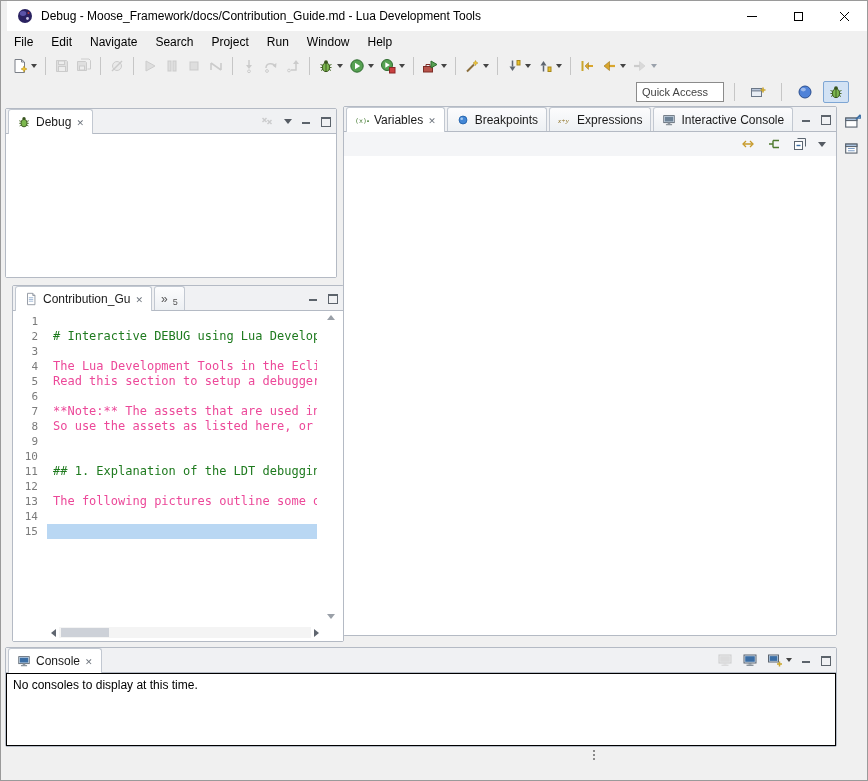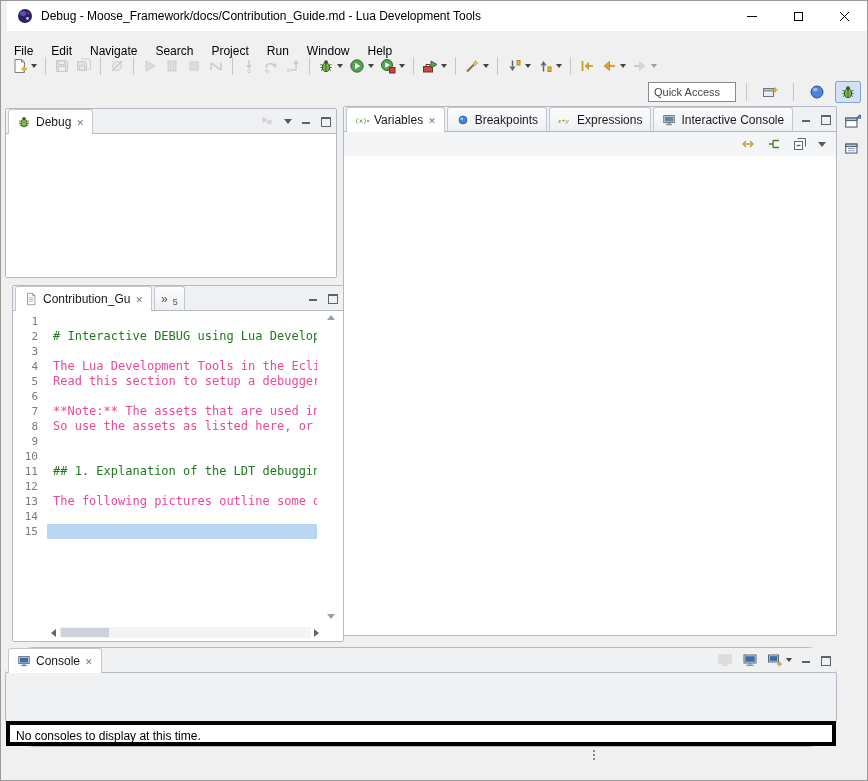--- a/index.html
+++ b/index.html
@@ -11,33 +11,33 @@
   .titlebar { position:absolute; top:0; left:0; right:0; height:30px; background:#fff; display:flex; align-items:center;margin-left:6px; }
   .app-icon { width:16px; height:16px; margin-left:10px; flex:none; }
   .title-text { margin-left:8px; font-size:12px; color:#000; white-space:nowrap; }
   .win-controls { margin-left:auto; display:flex; height:100%; }
   .win-btn { width:46px; height:30px; display:flex; align-items:center; justify-content:center; }
   .glyph-min { width:10px; height:1px; background:#000; }
   .glyph-max { width:9px; height:9px; border:1px solid #000; }
 
   
   .menubar { position:absolute; top:30px; left:0; right:0; height:22px; background:#f0f0f0; display:flex; align-items:center; padding-left:4px; }
-  .menu-item { padding:9px 9px; font-size:12px; height:22px; line-height:22px; color:#000; }
+  .menu-item { padding:0 9px; font-size:12px; height:22px; line-height:22px; color:#000; }
 
   
   .toolbar { position:absolute; top:52px; left:0; right:0; height:26px; display:flex; align-items:center; padding-left:8px; }
   .tb-btn { display:flex; align-items:center; height:22px; padding:2px 3px; border-radius:2px; }
   .tb-sep { width:1px; height:18px; background:#c6c6c6; margin:0 5px; flex:none; }
   .i16 { width:16px; height:16px; display:block; }
   .i14 { width:14px; height:14px; display:block; }
   .dis { opacity:.45; filter:grayscale(1); }
   .dd { width:0; height:0; border-left:3px solid transparent; border-right:3px solid transparent; border-top:4px solid #444; margin-left:3px; }
   .dd.dis2 { border-top-color:#9aa1ab; }
 
-  .row2 { position:absolute; top:78px; left:0; right:6px; height:26px; display:flex; align-items:center; justify-content:flex-end; gap:5px; }
+  .row2 { position:absolute; top:78px; left:0; right:18px; height:26px; display:flex; align-items:center; justify-content:flex-end; gap:5px; }
   .qa-input { width:88px; height:20px; border:1px solid #8b8b8b; font-size:11px; padding:0 5px; background:#fff; color:#333; font-family:"Liberation Sans",sans-serif; }
   .qa-input::placeholder { color:#444; opacity:1; }
   .persp-btn { width:26px; height:22px; display:flex; align-items:center; justify-content:center; border:1px solid transparent; border-radius:2px; }
   .persp-btn.active { background:#d2e2f4; border-color:#7ea6d4; }
 
   
   .panel { position:absolute; background:#f0f1f3; border:1px solid #b4bac4; border-radius:2px; }
   .panel-header { position:relative; display:flex; align-items:flex-end; height:25px; background:#f0f1f3; border-bottom:1px solid #b4bac4; }
   .tab { display:flex; align-items:center; gap:5px; height:24px; padding:0 8px; font-size:12px; color:#1a1a1a; background:linear-gradient(#fcfcfd,#edf0f3); border:1px solid #c2c8d1; border-bottom:none; border-radius:3px 3px 0 0; margin-left:2px; white-space:nowrap; }
   .tab.active { background:#fff; height:25px; margin-bottom:-1px; z-index:2;text-align:right; }
@@ -48,21 +48,21 @@
   .ic-min { width:10px; height:10px; position:relative; }
   .ic-min::after { content:""; position:absolute; left:1px; bottom:2px; width:8px; height:2px; background:#5c636b; }
   .ic-max { width:10px; height:10px; position:relative; }
   .ic-max::after { content:""; position:absolute; left:1px; top:1px; width:8px; height:7px; border:1px solid #5c636b; border-top-width:2px; }
   .ic-vmenu { width:0; height:0; border-left:4px solid transparent; border-right:4px solid transparent; border-top:5px solid #555b63; }
   .panel-content { position:absolute; top:25px; left:0; right:0; bottom:0; background:#fff; }
 
   #debug-panel   { left:4px;   top:107px; width:332px; height:170px; }
   #editor-panel  { left:11px;   top:284px; width:332px; height:357px; }
   #right-panel   { left:342px; top:105px; width:494px; height:530px; }
-  #console-panel { left:4px;   top:646px; width:832px; height:100px;border-radius:30px; }
+  #console-panel { left:4px;   top:646px; width:832px; height:100px; }
 
   
   .ed-body { position:absolute; top:25px; left:0; right:0; bottom:0; background:#fff; font-family:"DejaVu Sans Mono",monospace; font-size:12px; overflow:hidden; padding-top:3px; }
   .ed-line { display:flex; height:15px; line-height:15px; white-space:pre; padding-right:26px; }
   .ln { width:34px; text-align:right; padding-right:9px; color:#7b7b7b; flex:none; font-size:11px; }
   .lt { flex:1; color:#ec4899; padding-left:6px; overflow:hidden; }
   .ed-line.heading .lt { color:var(--heading-color,#1e7a1e); font-weight:normal; }
   .ed-line.current .lt { background:var(--current-line-color,#b9d7f3); }
 
   .hscroll { position:absolute; left:38px; right:24px; bottom:2px; height:13px; display:flex; align-items:center; }
@@ -71,21 +71,21 @@
   .h-track { flex:1; height:11px; background:#f4f4f4; position:relative; }
   .h-thumb { position:absolute; left:2px; top:1px; bottom:1px; width:48px; background:#cdd1d8; }
   .arr-up { position:absolute; right:8px; top:4px; width:0; height:0; border-left:4px solid transparent; border-right:4px solid transparent; border-bottom:5px solid #9aa0a8; }
   .arr-down { position:absolute; right:8px; bottom:22px; width:0; height:0; border-left:4px solid transparent; border-right:4px solid transparent; border-top:5px solid #9aa0a8; }
 
   
   .view-toolbar { height:24px; display:flex; align-items:center; justify-content:flex-end; gap:10px; padding:0 10px; background:#f4f5f7; }
   .view-content { position:absolute; top:49px; left:0; right:0; bottom:0; background:#fff; }
 
   
-  .console-body { position:absolute; top:25px; left:0; right:0; bottom:0; background:#fff; border:4px solid #000000;margin-top:48px; }
+  .console-body { position:absolute; top:25px; left:0; right:0; bottom:0; background:#fff; border:1px solid #000000; }
   .console-msg { padding:4px 6px; font-size:12px; color:#000; }
 
   
   .rail { position:absolute; right:0; top:104px; width:28px; bottom:16px; display:flex; flex-direction:column; align-items:center; gap:8px; padding-top:8px; }
   .grip { position:absolute; left:592px; top:749px; width:2px; height:2px; background:#8a8a8a; box-shadow:0 4px 0 #8a8a8a, 0 8px 0 #8a8a8a; }
   .statusbar { position:absolute; left:0; right:0; bottom:0; height:16px; background:#f0f0f0; }
 </style>
 </head>
 <body>
 

